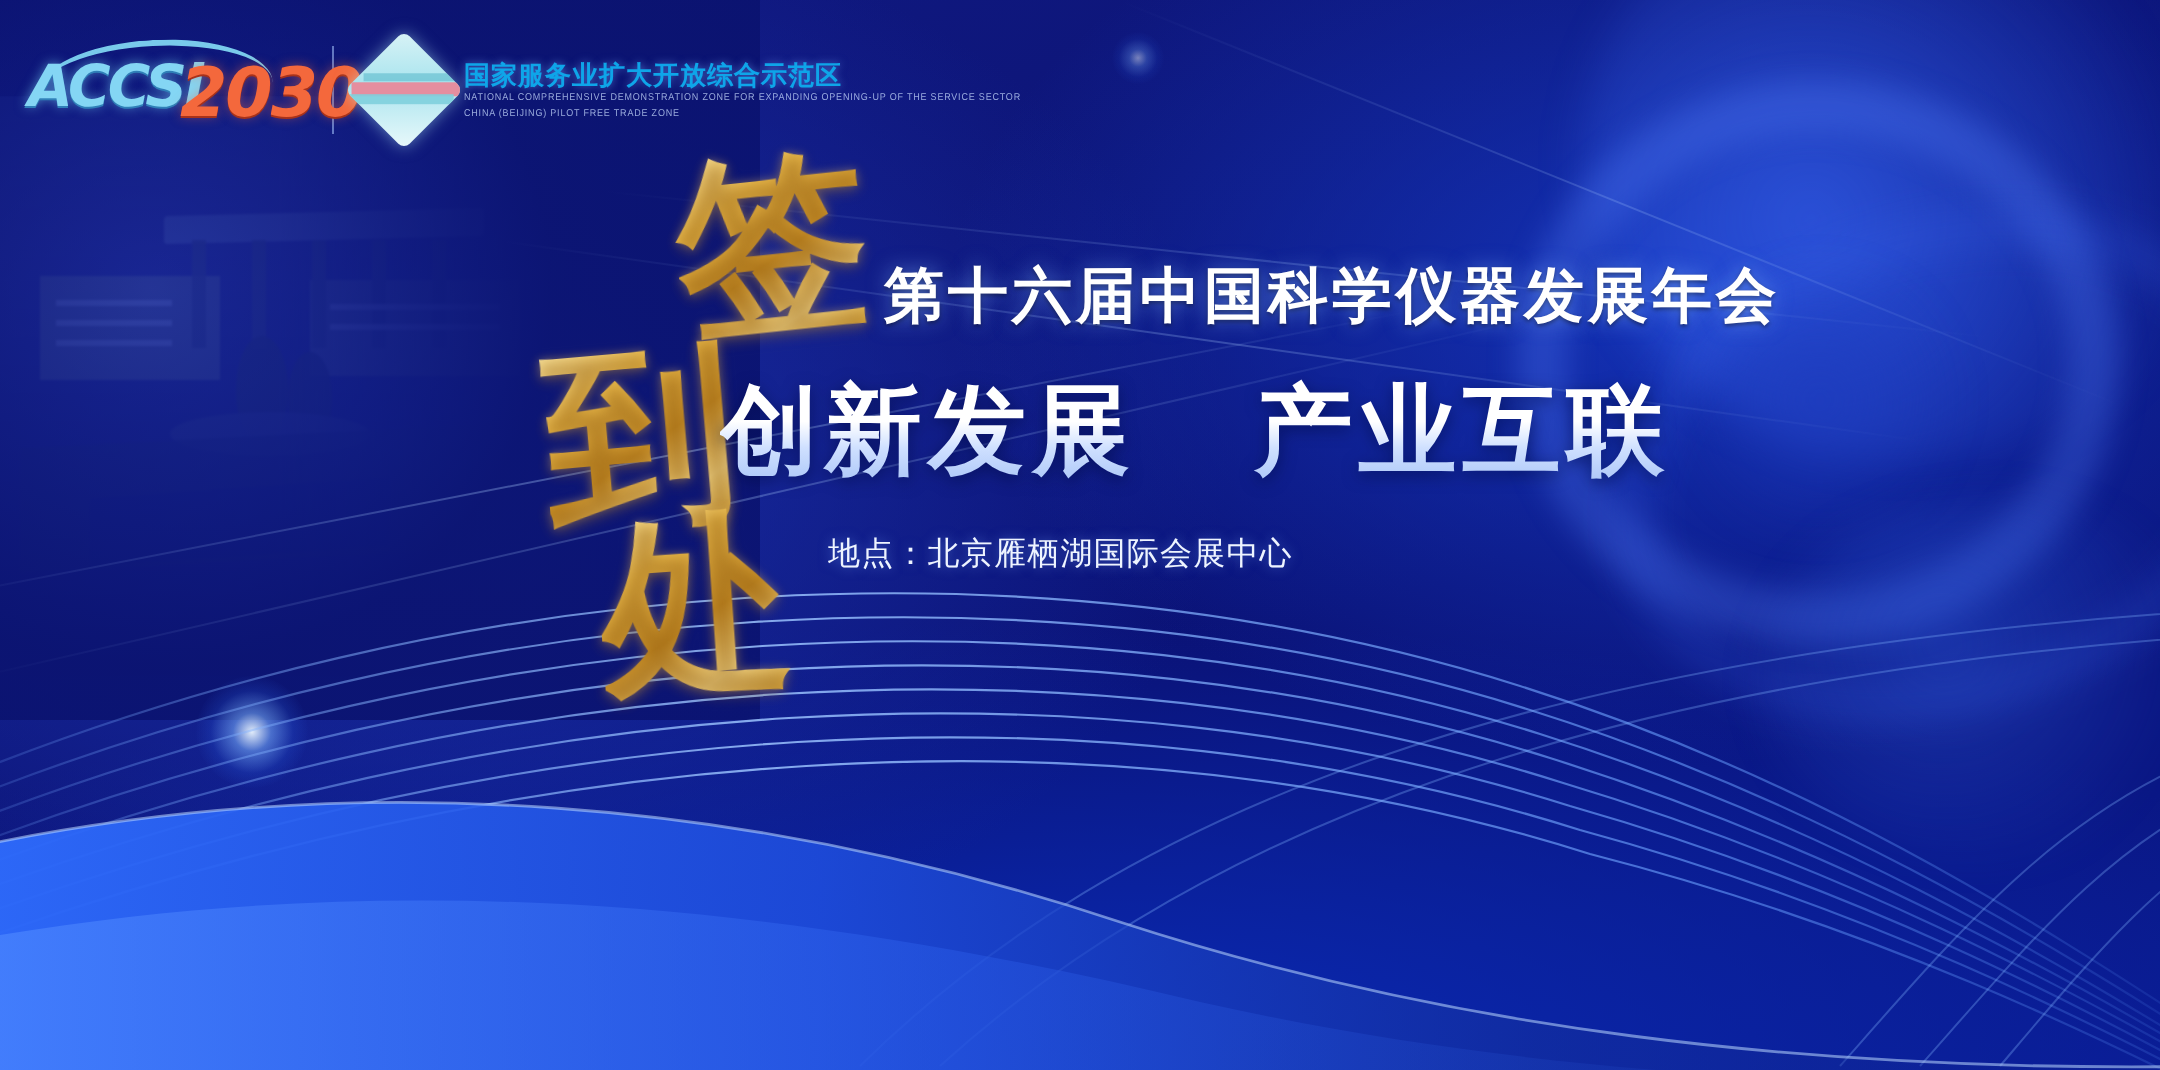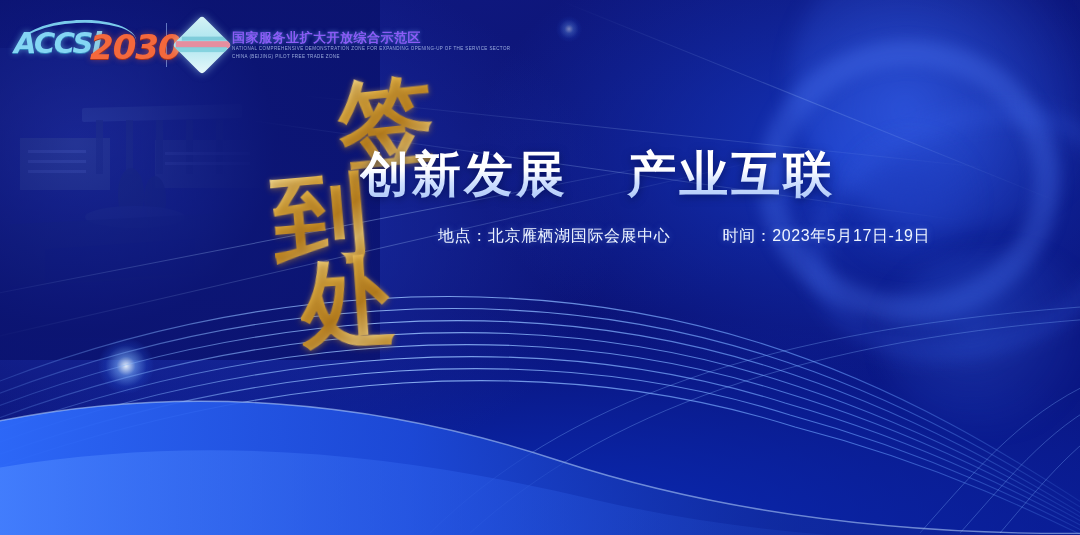--- a/index.html
+++ b/index.html
@@ -122,21 +122,21 @@
     background: linear-gradient(135deg,#d9f3f6 0%,#a9e4ee 45%,#eaf9fb 100%);
     border-radius:4px;
     box-shadow: 0 0 8px rgba(180,235,250,.5);
     position:relative; overflow:hidden;
   }
   .diamond .band1 { position:absolute; left:-6px; top:16px; width:56px; height:7px; background:#e8899a; transform: rotate(-45deg); opacity:.95;}
   .diamond .band2 { position:absolute; left:-6px; top:24px; width:56px; height:5px; background:#7fd0dd; transform: rotate(-45deg); opacity:.9;}
   .diamond .band3 { position:absolute; left:-6px; top:9px;  width:56px; height:4px; background:#56b7c9; transform: rotate(-45deg); opacity:.55;}
   .zone-text { display:flex; flex-direction:column; gap:3px; }
   .zone-cn {
-    font-size:13px; font-weight:bold; color:#8b5cf6; letter-spacing:.5px;
+    font-size:13px; font-weight:bold; color:#0ea5e9; letter-spacing:.5px;
     line-height:1.05; white-space:nowrap;
     text-shadow:0 0 4px rgba(120,170,255,.6);
   }
   .zone-en {
     font-size:4.5px; color:rgba(200,220,255,.75); letter-spacing:.4px;
     line-height:1; white-space:nowrap; transform: scaleY(1.1);
   }
 
   
   .gold-char {
@@ -173,21 +173,21 @@
     filter: drop-shadow(0 2px 4px rgba(0,10,60,.55));
   }
   .line-main .gap { display:inline-block; width:26px; }
   .line-sub2 {
     margin-top:15px; margin-left: 2px;
     font-size:27px; font-weight:bold; color:#ffffff;
     letter-spacing:1.5px; white-space:nowrap;
     text-shadow: 0 0 9px rgba(130,180,255,.5), 0 1px 2px rgba(0,0,20,.6);
   }
   .meta-row {
-    margin-top:18px; margin-left:48px;
+    margin-top:18px; margin-left:24px;
     display:flex; gap:52px; white-space:nowrap;
   }
   .meta-item {
     font-size:16px; color:#eef4ff; letter-spacing:.6px;
     text-shadow: 0 0 6px rgba(120,170,255,.5);
   }
 </style>
 </head>
 <body>
 
@@ -304,28 +304,28 @@
         </div>
       </div>
     </div>
 
     <div class="gold-char gc1">签</div>
     <div class="gold-char gc2">到</div>
     <div class="gold-char gc3">处</div>
 
     <div class="headline-wrap">
 
+      <div class="line-sub1">第十六届中国科学仪器发展年会</div>
 
       <div class="line-main">
         <span>创新发展</span>
         <span class="gap"></span>
         <span>产业互联</span>
       </div>
 
 
       <div class="meta-row">
         <div class="meta-item">地点：北京雁栖湖国际会展中心</div>
-        <div class="meta-item">时间：2023年5月17日-19日</div>
       </div>
     </div>
 
   </div>
 </div>
 
 </body></html>

